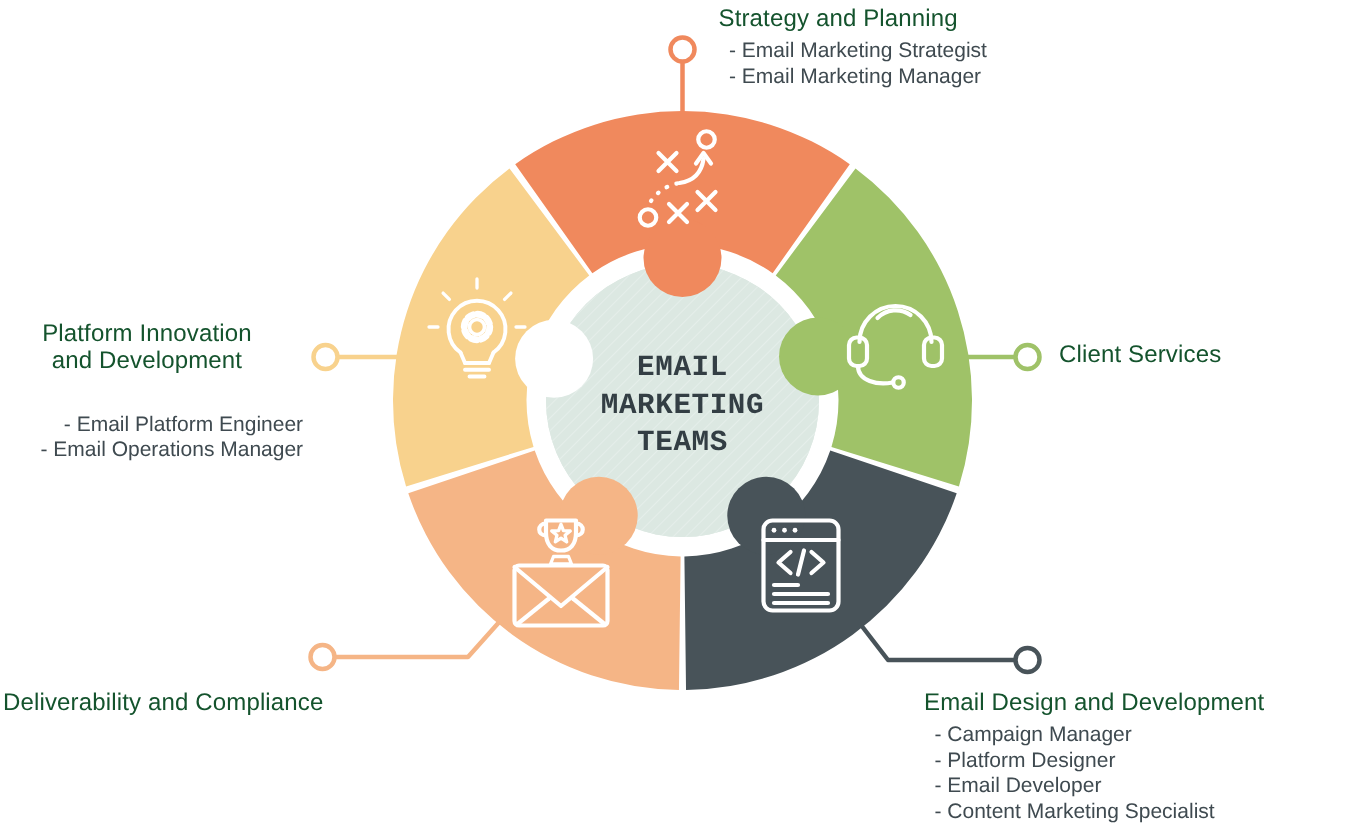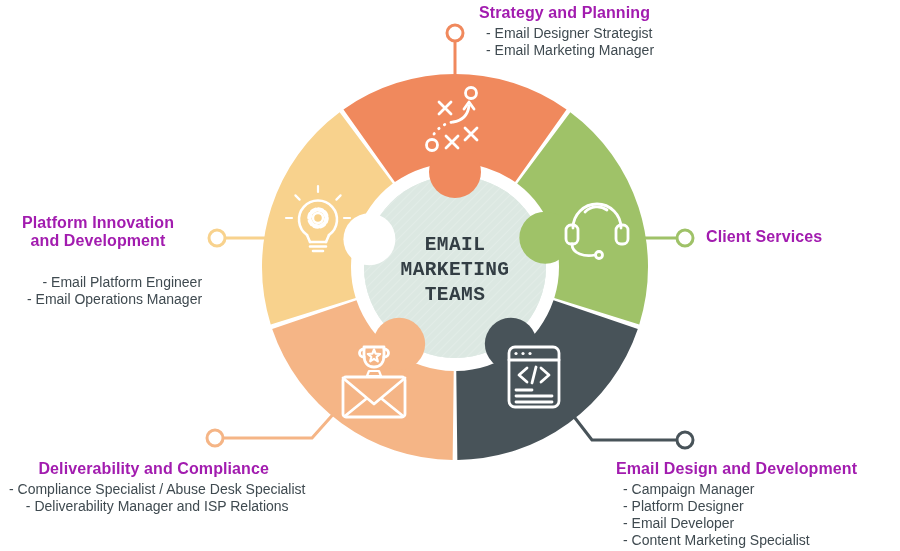--- a/index.html
+++ b/index.html
@@ -1,20 +1,20 @@
 <!DOCTYPE html>
 <html><head>
 <meta charset="utf-8">
 <style>
   html,body{margin:0;padding:0;background:#fff;}
   .canvas{position:relative;width:900px;height:551px;background:#ffffff;overflow:hidden;
           font-family:"Liberation Sans",sans-serif;}
   .wheel-svg{position:absolute;left:0;top:0;}
   .label{position:absolute;color:#333E44;}
-  .sec-title{font-size:16px;font-weight:700;line-height:19px;color:#a21caf;letter-spacing:.1px;}
+  .sec-title{font-size:16px;font-weight:400;line-height:19px;color:#14532d;letter-spacing:.1px;}
   .sec-role{font-size:14px;line-height:17px;color:#3F4A50;padding-left:7px;}
   .roles{margin-top:3px;}
   .label-platform .sec-title{white-space:pre-line;text-align:center;width:180px;line-height:18px;}
   .label-platform .roles{text-align:right;padding-left:12px;margin-top:24px;}
   .center-label{position:absolute;left:355px;top:233px;width:200px;text-align:center;
       font-size:19.5px;font-weight:700;line-height:25px;letter-spacing:.4px;
       color:#333E44;white-space:pre-line;font-family:Liberation Mono, monospace;}
 </style>
 </head>
 <body>
@@ -125,45 +125,41 @@
     </g>
   </svg>
 
   <div class="center-label">EMAIL
 MARKETING
 TEAMS</div>
 
   <div class="label" style="left:479px;top:3px;">
     <div class="sec-title">Strategy and Planning</div>
     <div class="roles">
-      <div class="sec-role">- Email Designer Strategist</div>
+      <div class="sec-role">- Email Marketing Strategist</div>
       <div class="sec-role">- Email Marketing Manager</div>
     </div>
   </div>
 
   <div class="label" style="left:706px;top:227px;">
     <div class="sec-title">Client Services</div>
   </div>
 
   <div class="label" style="left:616px;top:459px;">
     <div class="sec-title">Email Design and Development</div>
     <div class="roles">
       <div class="sec-role">- Campaign Manager</div>
       <div class="sec-role">- Platform Designer</div>
       <div class="sec-role">- Email Developer</div>
       <div class="sec-role">- Content Marketing Specialist</div>
     </div>
   </div>
 
   <div class="label" style="left:2px;top:459px;text-align:center;">
     <div class="sec-title">Deliverability and Compliance</div>
-    <div class="roles">
-      <div class="sec-role">- Compliance Specialist / Abuse Desk Specialist</div>
-      <div class="sec-role">- Deliverability Manager and ISP Relations</div>
-    </div>
   </div>
 
   <div class="label label-platform" style="left:8px;top:214px;">
     <div class="sec-title">Platform Innovation
 and Development</div>
     <div class="roles">
       <div class="sec-role">- Email Platform Engineer</div>
       <div class="sec-role">- Email Operations Manager</div>
     </div>
   </div>

